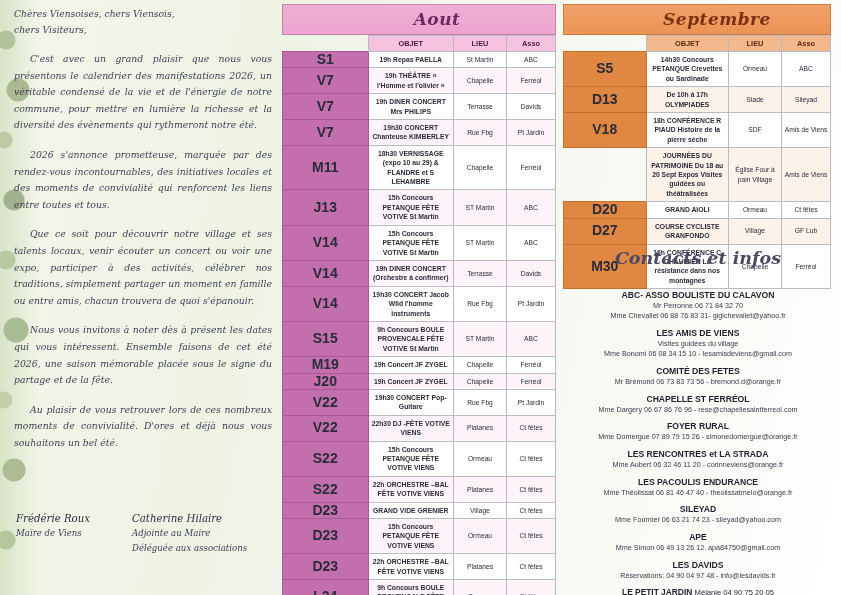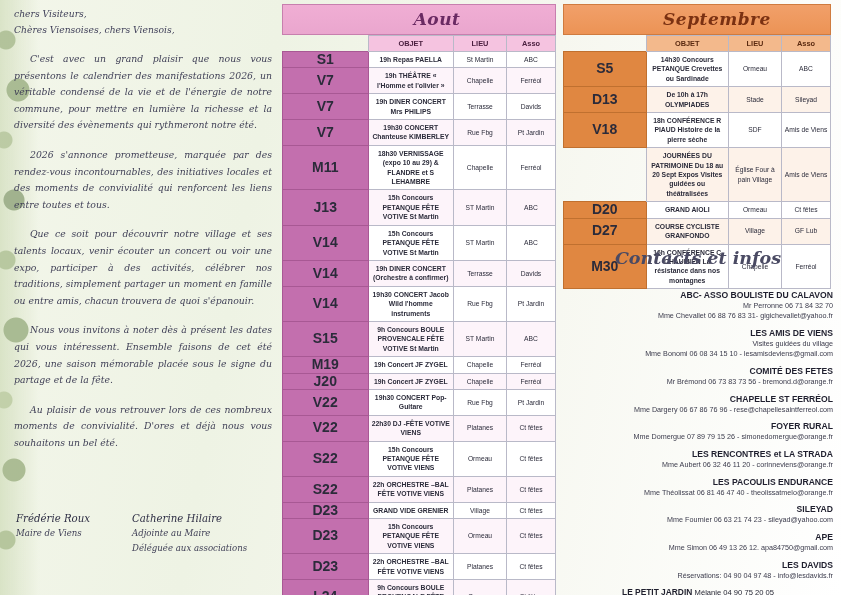--- a/index.html
+++ b/index.html
@@ -188,21 +188,21 @@
     color: #2d2d3c;
   }
   .contacts-title {
     font-family: "DejaVu Serif", serif;
     font-style: italic;
     font-weight: bold;
     font-size: 17.5px;
     color: #4a4a63;
     margin-bottom: 22px;
   }
-  .contact-block { margin-bottom: 6.5px; text-align: right; }
+  .contact-block { margin-bottom: 6.5px; }
   .contact-name {
     font-weight: bold;
     font-size: 8.6px;
     color: #1f1f2e;
     line-height: 11px;
   }
   .contact-line {
     font-size: 7.2px;
     line-height: 10.2px;
     color: #3a3a4b;
@@ -219,22 +219,22 @@
 </style>
 </head>
 <body>
 
 <div class="page">
 
   <div class="foliage"></div>
 
   <div class="letter">
     <div class="salutation">
+      <div>Chères Viensoises,  chers Viensois,</div>
       <div>chers Visiteurs,</div>
-      <div>Chères Viensoises,  chers Viensois,</div>
     </div>
     <p class="body">C'est avec un grand plaisir que nous vous présentons le calendrier des manifestations 2026, un véritable condensé de la vie et de l'énergie de notre commune, pour mettre en lumière la richesse et la diversité des évènements qui rythmeront notre été.</p>
     <p class="body">2026 s'annonce prometteuse, marquée par des rendez-vous incontournables, des initiatives locales et des moments de convivialité qui renforcent les liens entre toutes et tous.</p>
     <p class="body">Que ce soit pour découvrir notre village et ses talents locaux, venir écouter un concert ou voir une expo, participer à des activités, célébrer nos traditions,  simplement partager un moment en famille ou entre amis, chacun trouvera de quoi s'épanouir.</p>
     <p class="body">Nous vous invitons à noter dès à présent les dates qui vous intéressent.  Ensemble faisons de cet été 2026, une saison mémorable placée sous le signe du partage et de la fête.</p>
     <p class="body">Au plaisir de vous retrouver lors de ces nombreux moments de convivialité.  D'ores et déjà nous vous souhaitons un bel été.</p>
 
     <div class="signatures">
       <div class="sig-col sig-left">
         <div class="sig-name">Frédérie Roux</div>

